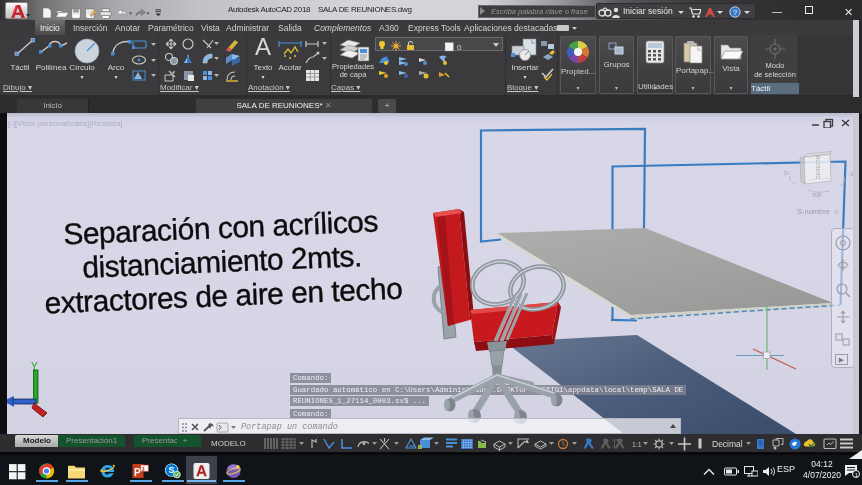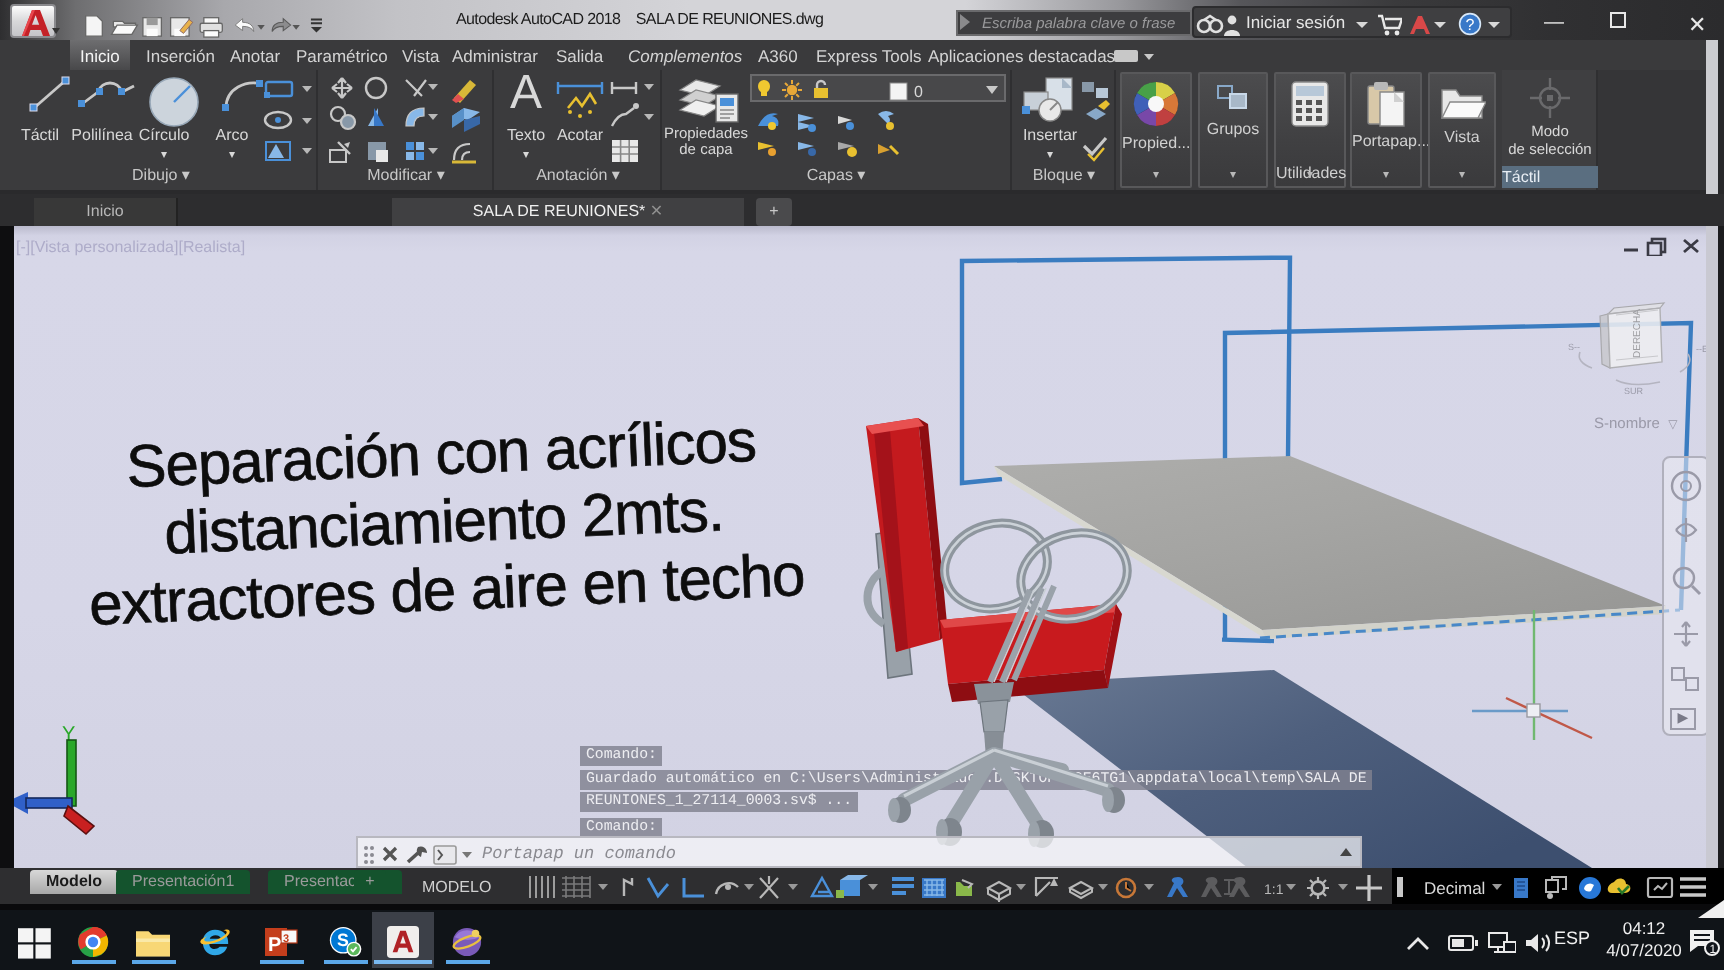--- a/index.html
+++ b/index.html
@@ -21,40 +21,40 @@
 .winbtn { top:6px; color:#e8e8e8; font-size:10px; }
 
 
 #ribbontabs { left:0; top:20px; width:862px; height:15px; background:#3a3a3c; }
 #ribbontabs .tab { position:absolute; top:0; height:15px; line-height:16px; color:#d4d4d4; font-size:8.5px; padding:0 5px; }
 #ribbontabs .tab.active { background:linear-gradient(180deg,#6e6e70,#48484a); color:#f4f4f4; }
 
 
 #ribbon { left:0; top:35px; width:862px; height:62px; background:#3b3b3d; border-bottom:2px solid #2a2a2c; }
 .panel { position:absolute; top:0; height:60px; border-right:1px solid #2f2f31; }
-.plabel { position:absolute; bottom:1px; left:0; right:0; text-align:center; color:#c8c8c8; font-size:8px; height:11px; }
+.plabel { position:absolute; bottom:1px; left:0; right:0; text-align:left; color:#c8c8c8; font-size:8px; height:11px;text-decoration:underline; }
 .bigbtn { position:absolute; text-align:center; color:#d8d8d8; font-size:8px; }
 .collapsed { position:absolute; top:1px; height:58px; background:linear-gradient(180deg,#4c4c4e,#404042 60%,#3a3a3c); border:1px solid #58585a; border-radius:1px; text-align:center; color:#d0d0d0; font-size:8px; }
 
 
 #filetabs { left:0; top:97px; width:862px; height:16px; background:#2d2d2f; }
 #filetabs .ftab { position:absolute; top:2px; height:14px; font-size:8px; line-height:14px; text-align:center; }
 
 
 #canvas { left:0; top:113px; width:862px; height:321px; background:linear-gradient(180deg,#babacd 0%,#d2d2e4 1.5%,#d7d7e8 4%,#d6d6e7 60%,#d2d2e3 100%); overflow:hidden; }
 #canvas-black-left { left:0; top:113px; width:7px; height:321px; background:#0e0e10; }
 #vplabel { left:8px; top:6px; font-size:8px; color:#aeacc9; position:absolute; }
 #bigtext { position:absolute; left:18px; top:98px; width:408px; transform:rotate(-2.4deg); text-align:center; color:#0d0d0d; font-size:30px; line-height:34px; letter-spacing:-0.5px; -webkit-text-stroke:0.35px #0d0d0d; }
 #wincontrols { position:absolute; right:14px; top:6px; color:#4a4a55; font-size:9px; letter-spacing:6px; }
 .cmdline { position:absolute; left:290px; background:rgba(128,129,143,0.82); color:#eeeef2; font-family:"Liberation Mono", monospace; font-size:7.4px; line-height:10px; padding:0 3px; white-space:pre; }
 #cmdbar { position:absolute; left:178px; top:305px; width:503px; height:16px; background:rgba(247,247,250,0.72); border:1px solid #b8b8c0; }
 #statusgap { left:0; top:452px; width:862px; height:3px; background:#0a0a0c; }
 
 
-#statusbar { left:0; top:434px; width:696px; height:18px; background:#2e2e30; }
+#statusbar { left:0; top:434px; width:862px; height:18px; background:#2e2e30; }
 .ltab { position:absolute; top:1px; height:12px; font-size:8px; line-height:12px; padding:0 8px; color:#9a9a9a; background:#14532d; border-radius:2px 2px 0 0; }
 
 
 #taskbar { left:0; top:455px; width:862px; height:30px; background:#101418; }
 .tbicon { position:absolute; top:8px; width:17px; height:16px; }
 .underline { position:absolute; top:25px; height:2px; background:#5aa7e8; }
 #tray { position:absolute; right:0; top:0; height:30px; color:#ffffff; }
 </style>
 </head>
 <body>

